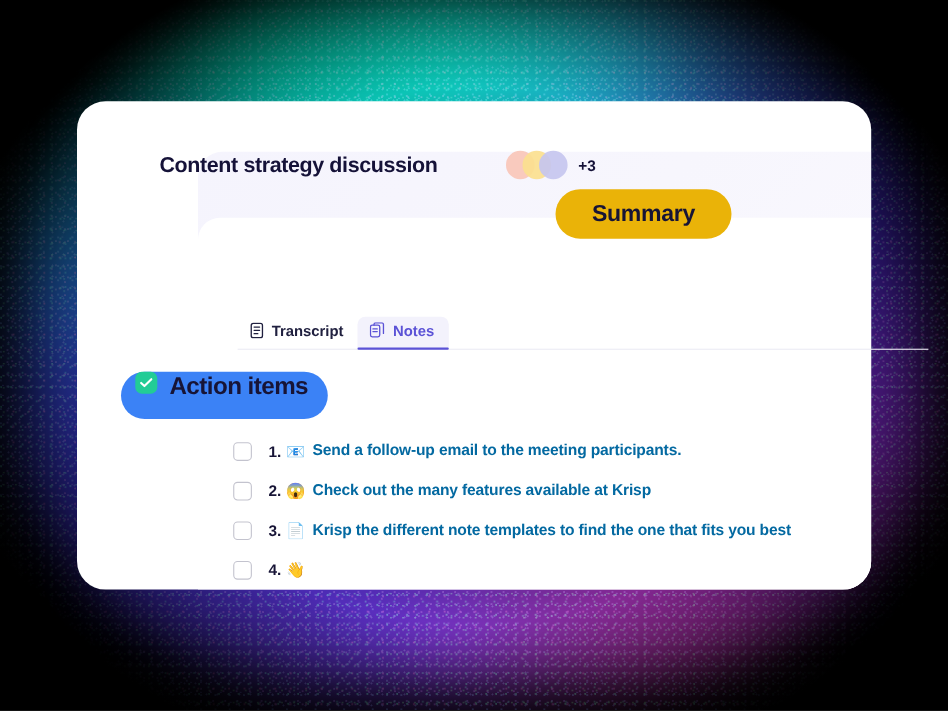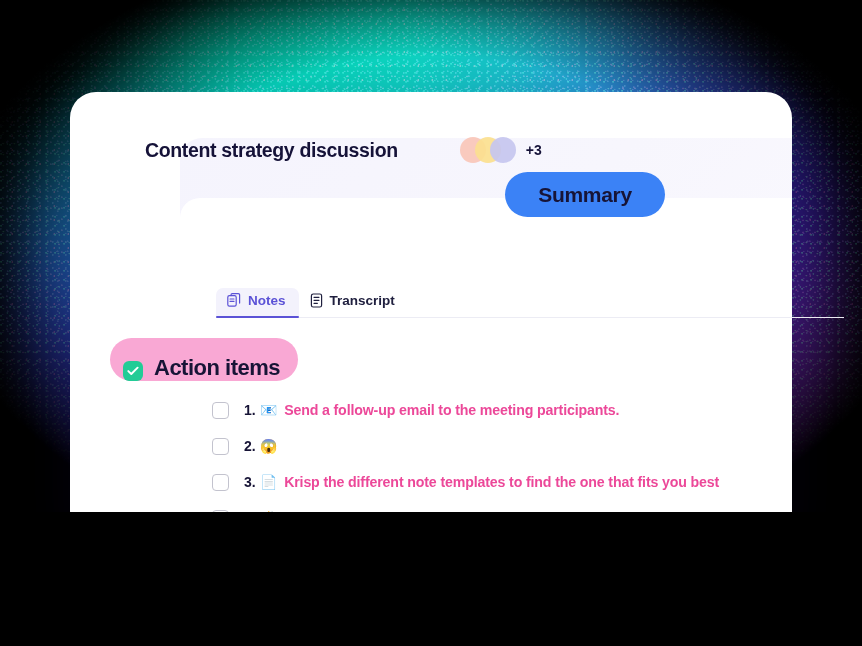--- a/index.html
+++ b/index.html
@@ -9,21 +9,21 @@
     height: 646px;
     overflow: hidden;
     background: #000000;
     font-family: "Liberation Sans", sans-serif;
   }
 
   
   .stage {
     position: relative;
     width: 862px;
-    height: 512px;
+    height: 646px;
     background: #000;
     overflow: hidden;
   }
 
   .glow-layer {
     position: absolute;
     inset: 0;
     filter: blur(0.4px);
   }
 
@@ -156,21 +156,21 @@
   }
 
   
   .summary-pill {
     position: absolute;
     left: 505px;
     top: 172px;
     width: 160px;
     height: 45px;
     border-radius: 23px;
-    background: #3b82f6;
+    background: #eab308;
     display: flex;
     align-items: center;
     justify-content: center;
     z-index: 6;
   }
   .summary-pill span {
     font-size: 21px;
     font-weight: 700;
     color: #171436;
     letter-spacing: -0.3px;
@@ -215,23 +215,23 @@
   .tab-icon { display: flex; align-items: center; }
 
   
   .action-badge {
     position: absolute;
     left: 110px;
     top: 338px;
     height: 43px;
     padding: 0 18px 0 13px;
     border-radius: 22px;
-    background: #f9a8d4;
-    display: flex;
-    align-items: flex-end;
+    background: #3b82f6;
+    display: flex;
+    align-items: flex-start;
     gap: 11px;
     z-index: 5;
   }
   .action-badge-check {
     width: 20px;
     height: 20px;
     border-radius: 6px;
     background: #22cc96;
     display: flex;
     align-items: center;
@@ -279,21 +279,21 @@
 
   .item-emoji {
     font-size: 14px;
     margin-right: 6px;
     line-height: 1;
   }
 
   .item-text {
     font-size: 14.2px;
     font-weight: 600;
-    color: #ec4899;
+    color: #0369a1;
     letter-spacing: -0.15px;
     white-space: nowrap;
   }
 </style>
 </head>
 <body>
 
 <div class="stage">
 
   <div class="glow-layer">
@@ -318,40 +318,40 @@
       </div>
       <div class="avatar-more">+3</div>
     </div>
   </div>
 
   <div class="summary-pill">
     <span>Summary</span>
   </div>
 
   <div class="tabs">
+    <div class="tab inactive">
+      <span class="tab-icon">
+        <svg width="13" height="15" viewBox="0 0 13 15" fill="none">
+          <rect x="1.4" y="1" width="10.2" height="13" rx="1.8" stroke="#20203f" stroke-width="1.2"></rect>
+          <path d="M4 4.3h5M4 7.3h5M4 10.3h3.4" stroke="#20203f" stroke-width="1.15" stroke-linecap="round"></path>
+        </svg>
+      </span>
+      <span>Transcript</span>
+    </div>
+
     <div class="tab active">
       <span class="tab-icon">
         <svg width="14" height="15" viewBox="0 0 14 15" fill="none">
           <rect x="0.8" y="2.6" width="8.4" height="10.6" rx="1.6" stroke="#5b52d6" stroke-width="1.2"></rect>
           <path d="M4 2.6V1.9a1.3 1.3 0 0 1 1.3-1.3h6a1.3 1.3 0 0 1 1.3 1.3v8.2" stroke="#5b52d6" stroke-width="1.2" stroke-linecap="round"></path>
           <path d="M3 6h4M3 8.4h4" stroke="#5b52d6" stroke-width="1.1" stroke-linecap="round"></path>
         </svg>
       </span>
       <span>Notes</span>
     </div>
-
-    <div class="tab inactive">
-      <span class="tab-icon">
-        <svg width="13" height="15" viewBox="0 0 13 15" fill="none">
-          <rect x="1.4" y="1" width="10.2" height="13" rx="1.8" stroke="#20203f" stroke-width="1.2"></rect>
-          <path d="M4 4.3h5M4 7.3h5M4 10.3h3.4" stroke="#20203f" stroke-width="1.15" stroke-linecap="round"></path>
-        </svg>
-      </span>
-      <span>Transcript</span>
-    </div>
   </div>
 
   <div class="action-badge">
     <span class="action-badge-check">
       <svg width="12" height="10" viewBox="0 0 12 10" fill="none">
         <path d="M1.3 5.1 4.3 8 10.6 1.7" stroke="#ffffff" stroke-width="1.9" stroke-linecap="round" stroke-linejoin="round"></path>
       </svg>
     </span>
     <span class="action-badge-label">Action items</span>
   </div>
@@ -362,20 +362,21 @@
       <span class="item-checkbox"></span>
       <span class="item-num">1.</span>
       <span class="item-emoji">📧</span>
       <span class="item-text">Send a follow-up email to the meeting participants.</span>
     </div>
 
     <div class="item-row">
       <span class="item-checkbox"></span>
       <span class="item-num">2.</span>
       <span class="item-emoji">😱</span>
+      <span class="item-text">Check out the many features available at Krisp</span>
     </div>
 
     <div class="item-row">
       <span class="item-checkbox"></span>
       <span class="item-num">3.</span>
       <span class="item-emoji">📄</span>
       <span class="item-text">Krisp the different note templates to find the one that fits you best</span>
     </div>
 
     <div class="item-row">

